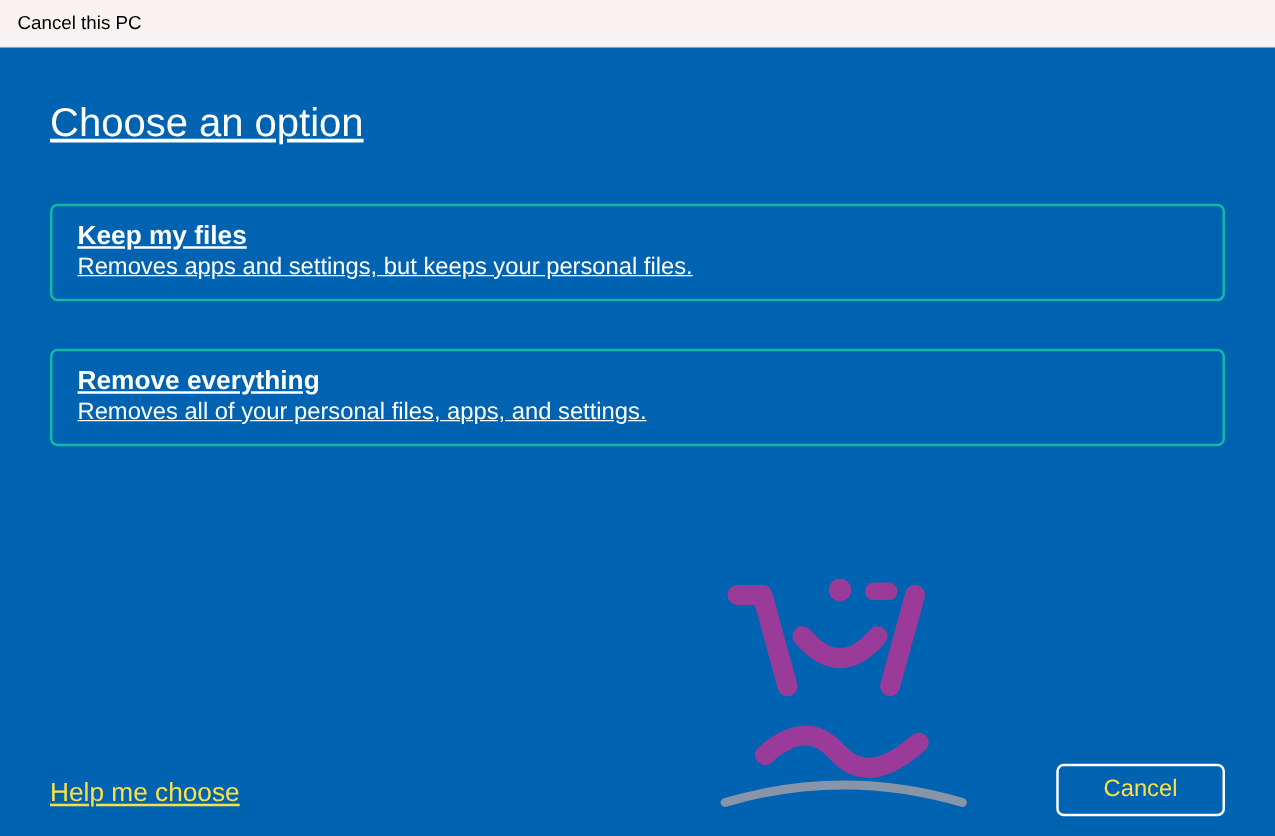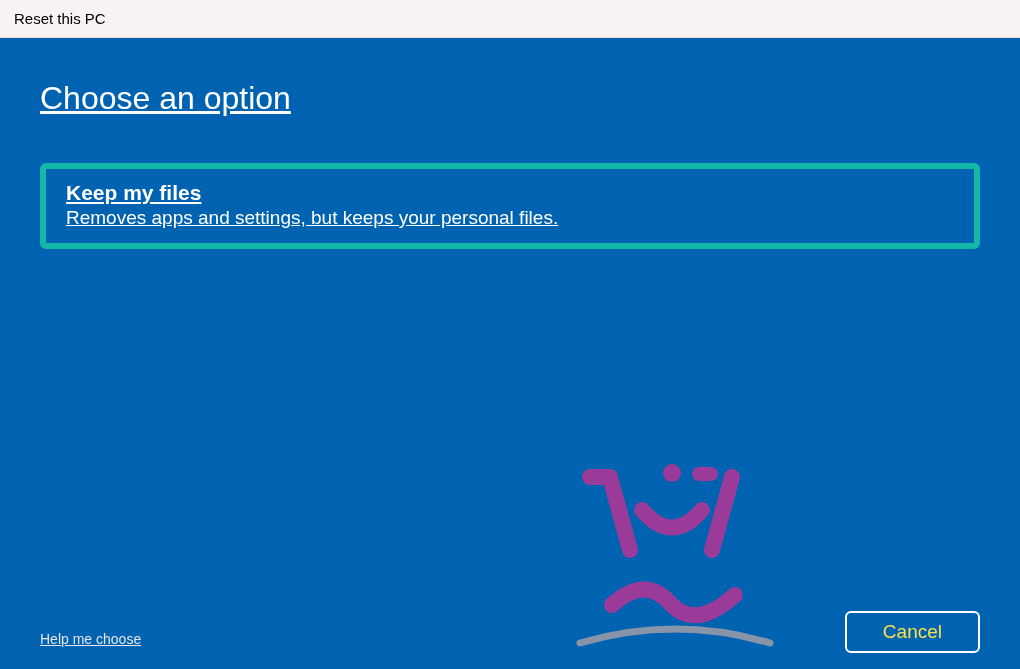--- a/index.html
+++ b/index.html
@@ -36,21 +36,21 @@
       font-size: 32px;
       font-weight: 400;
       margin-bottom: 46px;
     }
     .options {
       display: flex;
       flex-direction: column;
       gap: 38px;
     }
     .option-card {
-      border: 6px solid #14b8a6;
+      border: 2px solid #14b8a6;
       border-radius: 6px;
       padding: 12px 20px 14px 20px;
       cursor: pointer;
       background: transparent;
       text-align: left;
       color: #fff;
       width: 100%;
     }
     .option-title {
       font-size: 21px;
@@ -64,22 +64,22 @@
     .footer {
       position: absolute;
       bottom: 26px;
       left: 40px;
       right: 40px;
       display: flex;
       justify-content: space-between;
       align-items: flex-end;
     }
     .help-link {
-      font-size: 14px;
-      color: #e5e5e5;
+      font-size: 21px;
+      color: #fde047;
       text-decoration: underline;
       cursor: pointer;
       background: none;
       border: none;
       padding-bottom: 6px;
     }
     .cancel-btn {
       border: 2px solid #fff;
       border-radius: 6px;
       background: transparent;
@@ -93,32 +93,36 @@
       position: absolute;
       right: 230px;
       bottom: 20px;
       pointer-events: none;
     }
   </style>
 </head>
 <body>
 
 <div class="titlebar">
-  <span>Reset this PC</span>
+  <span>Cancel this PC</span>
 </div>
 
 <div class="content">
   <h1 class="page-title">Choose an option</h1>
 
   <div class="options">
     <button class="option-card">
       <div class="option-title">Keep my files</div>
       <div class="option-desc">Removes apps and settings, but keeps your personal files.</div>
     </button>
 
+    <button class="option-card">
+      <div class="option-title">Remove everything</div>
+      <div class="option-desc">Removes all of your personal files, apps, and settings.</div>
+    </button>
   </div>
 
   <div class="watermark">
     <svg width="230" height="200" viewBox="0 0 230 200">
 
       <path d="M 20 188 Q 115 160 210 188" stroke="#8895a8" stroke-width="7" fill="none" stroke-linecap="round"></path>
 
       <g fill="none" stroke="#9a3b9a" stroke-width="16" stroke-linecap="round" stroke-linejoin="round">
 
         <path d="M 30 22 L 50 22 L 70 95"></path>

